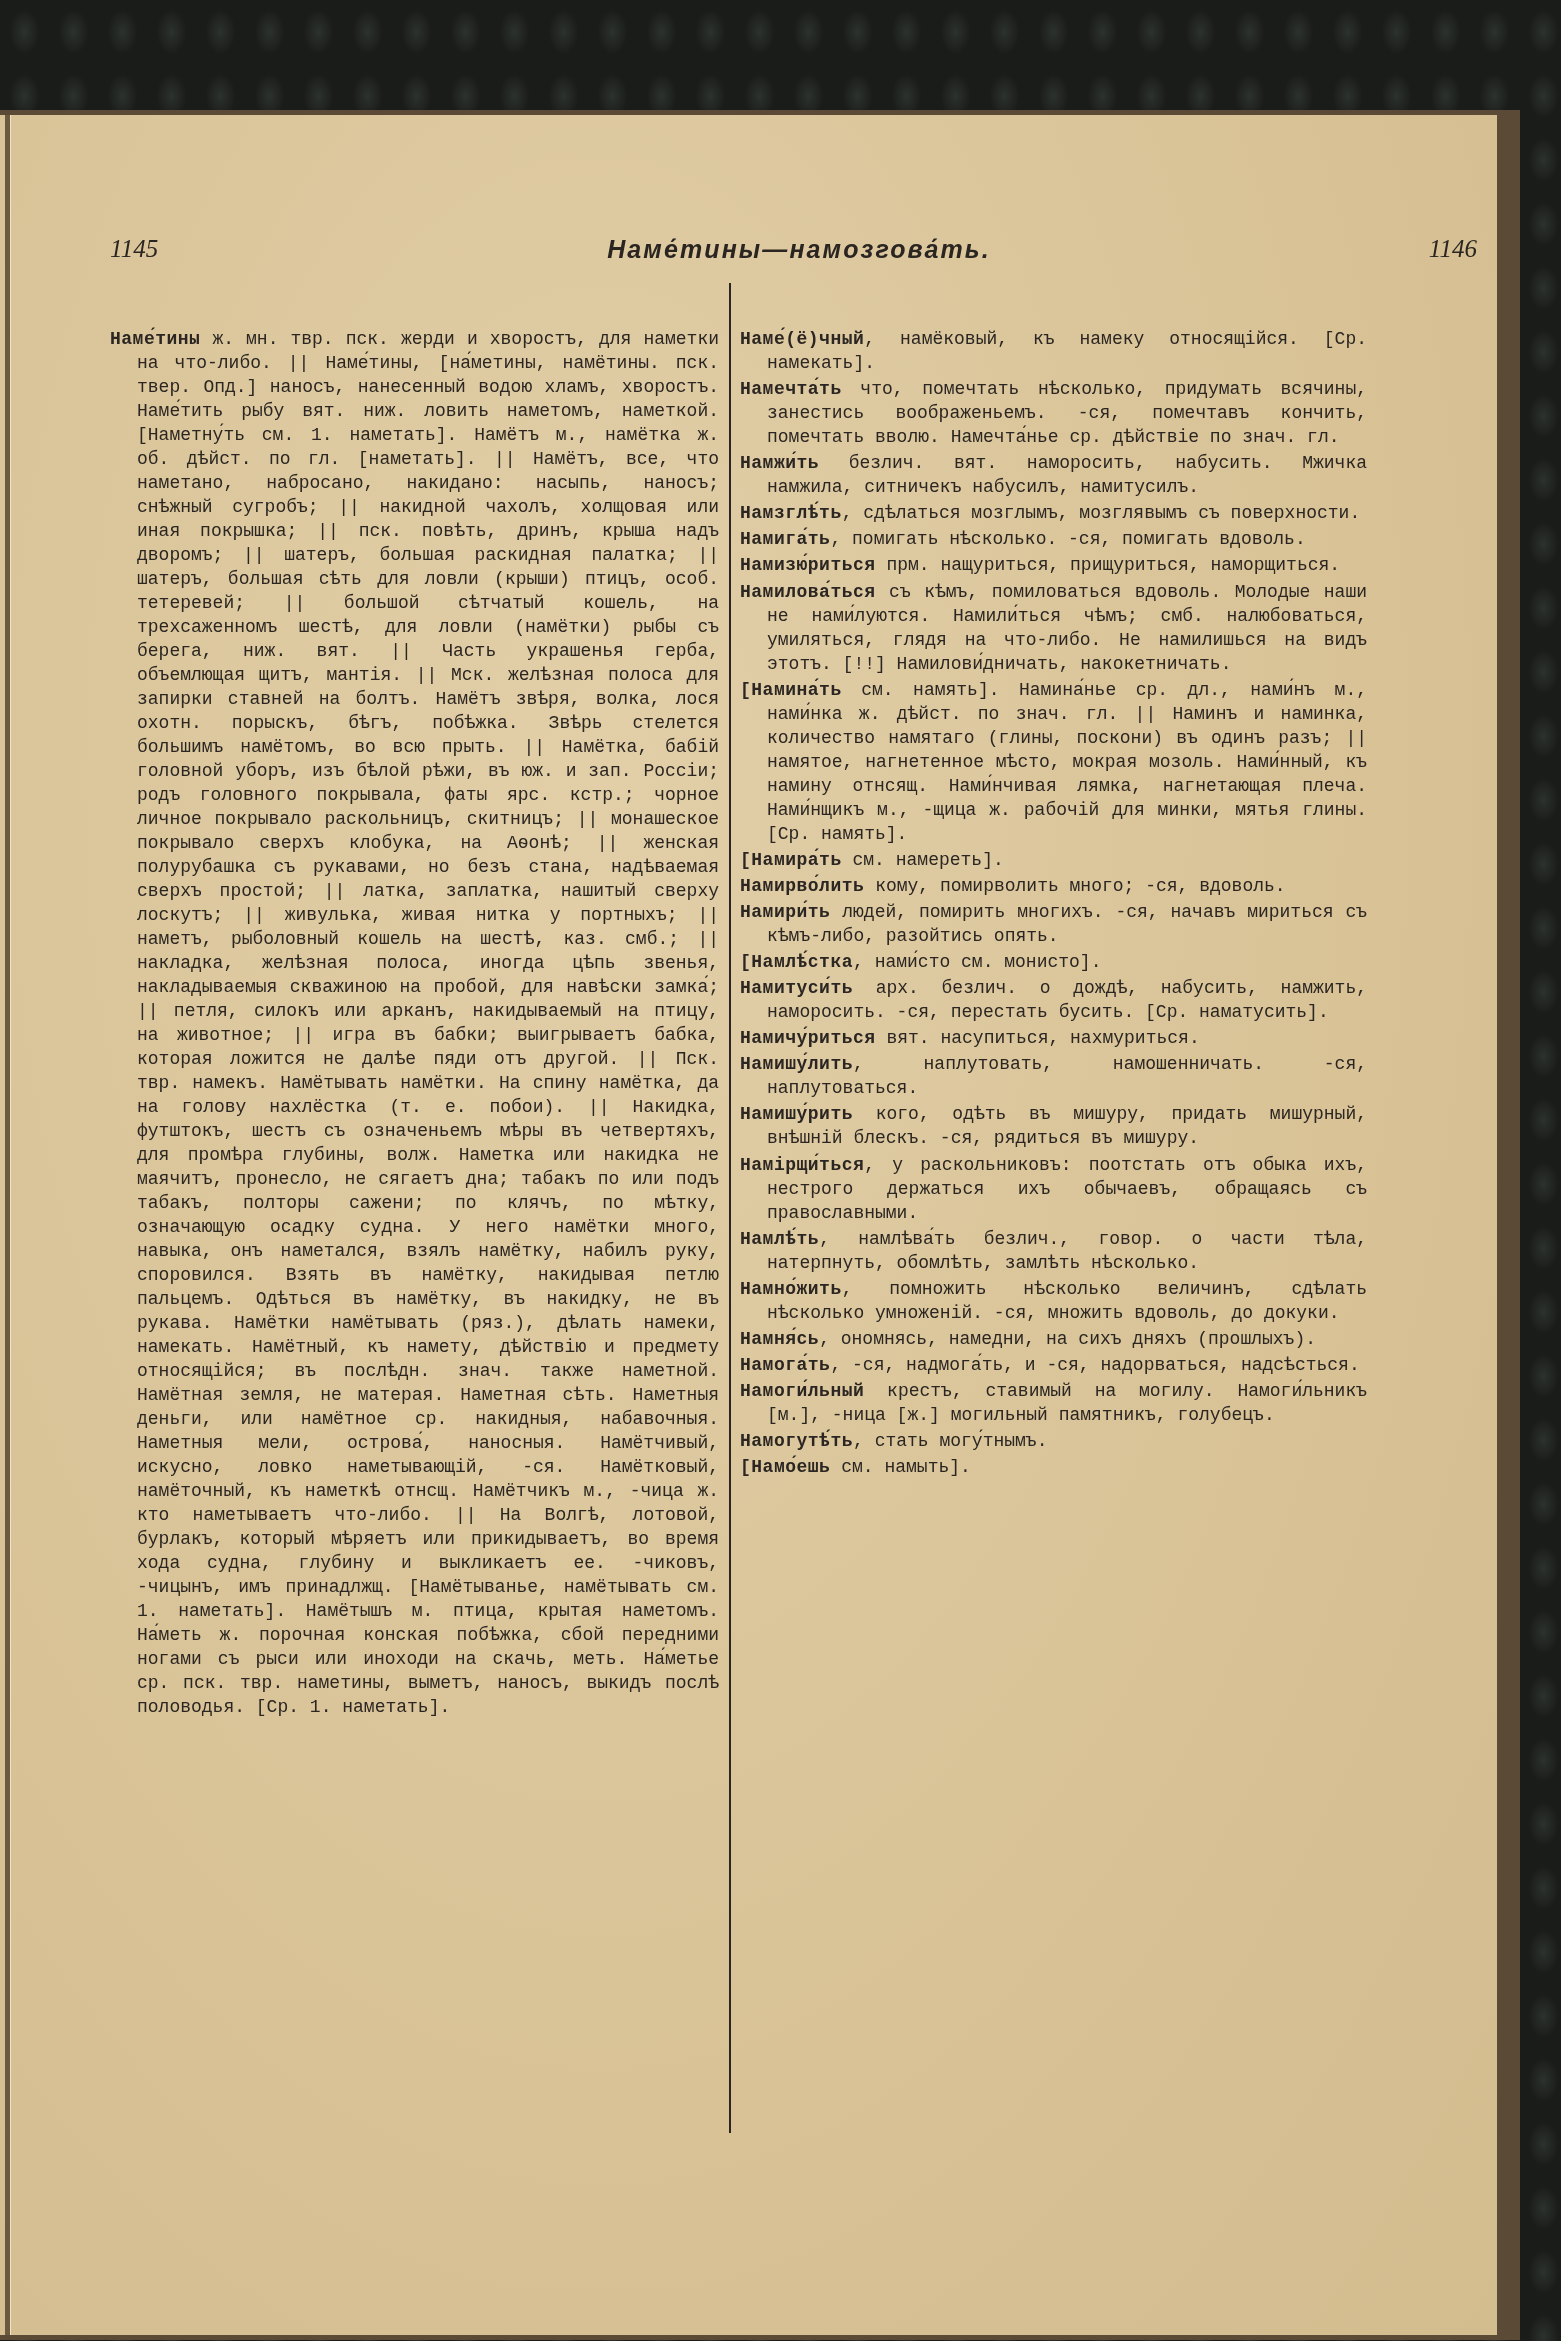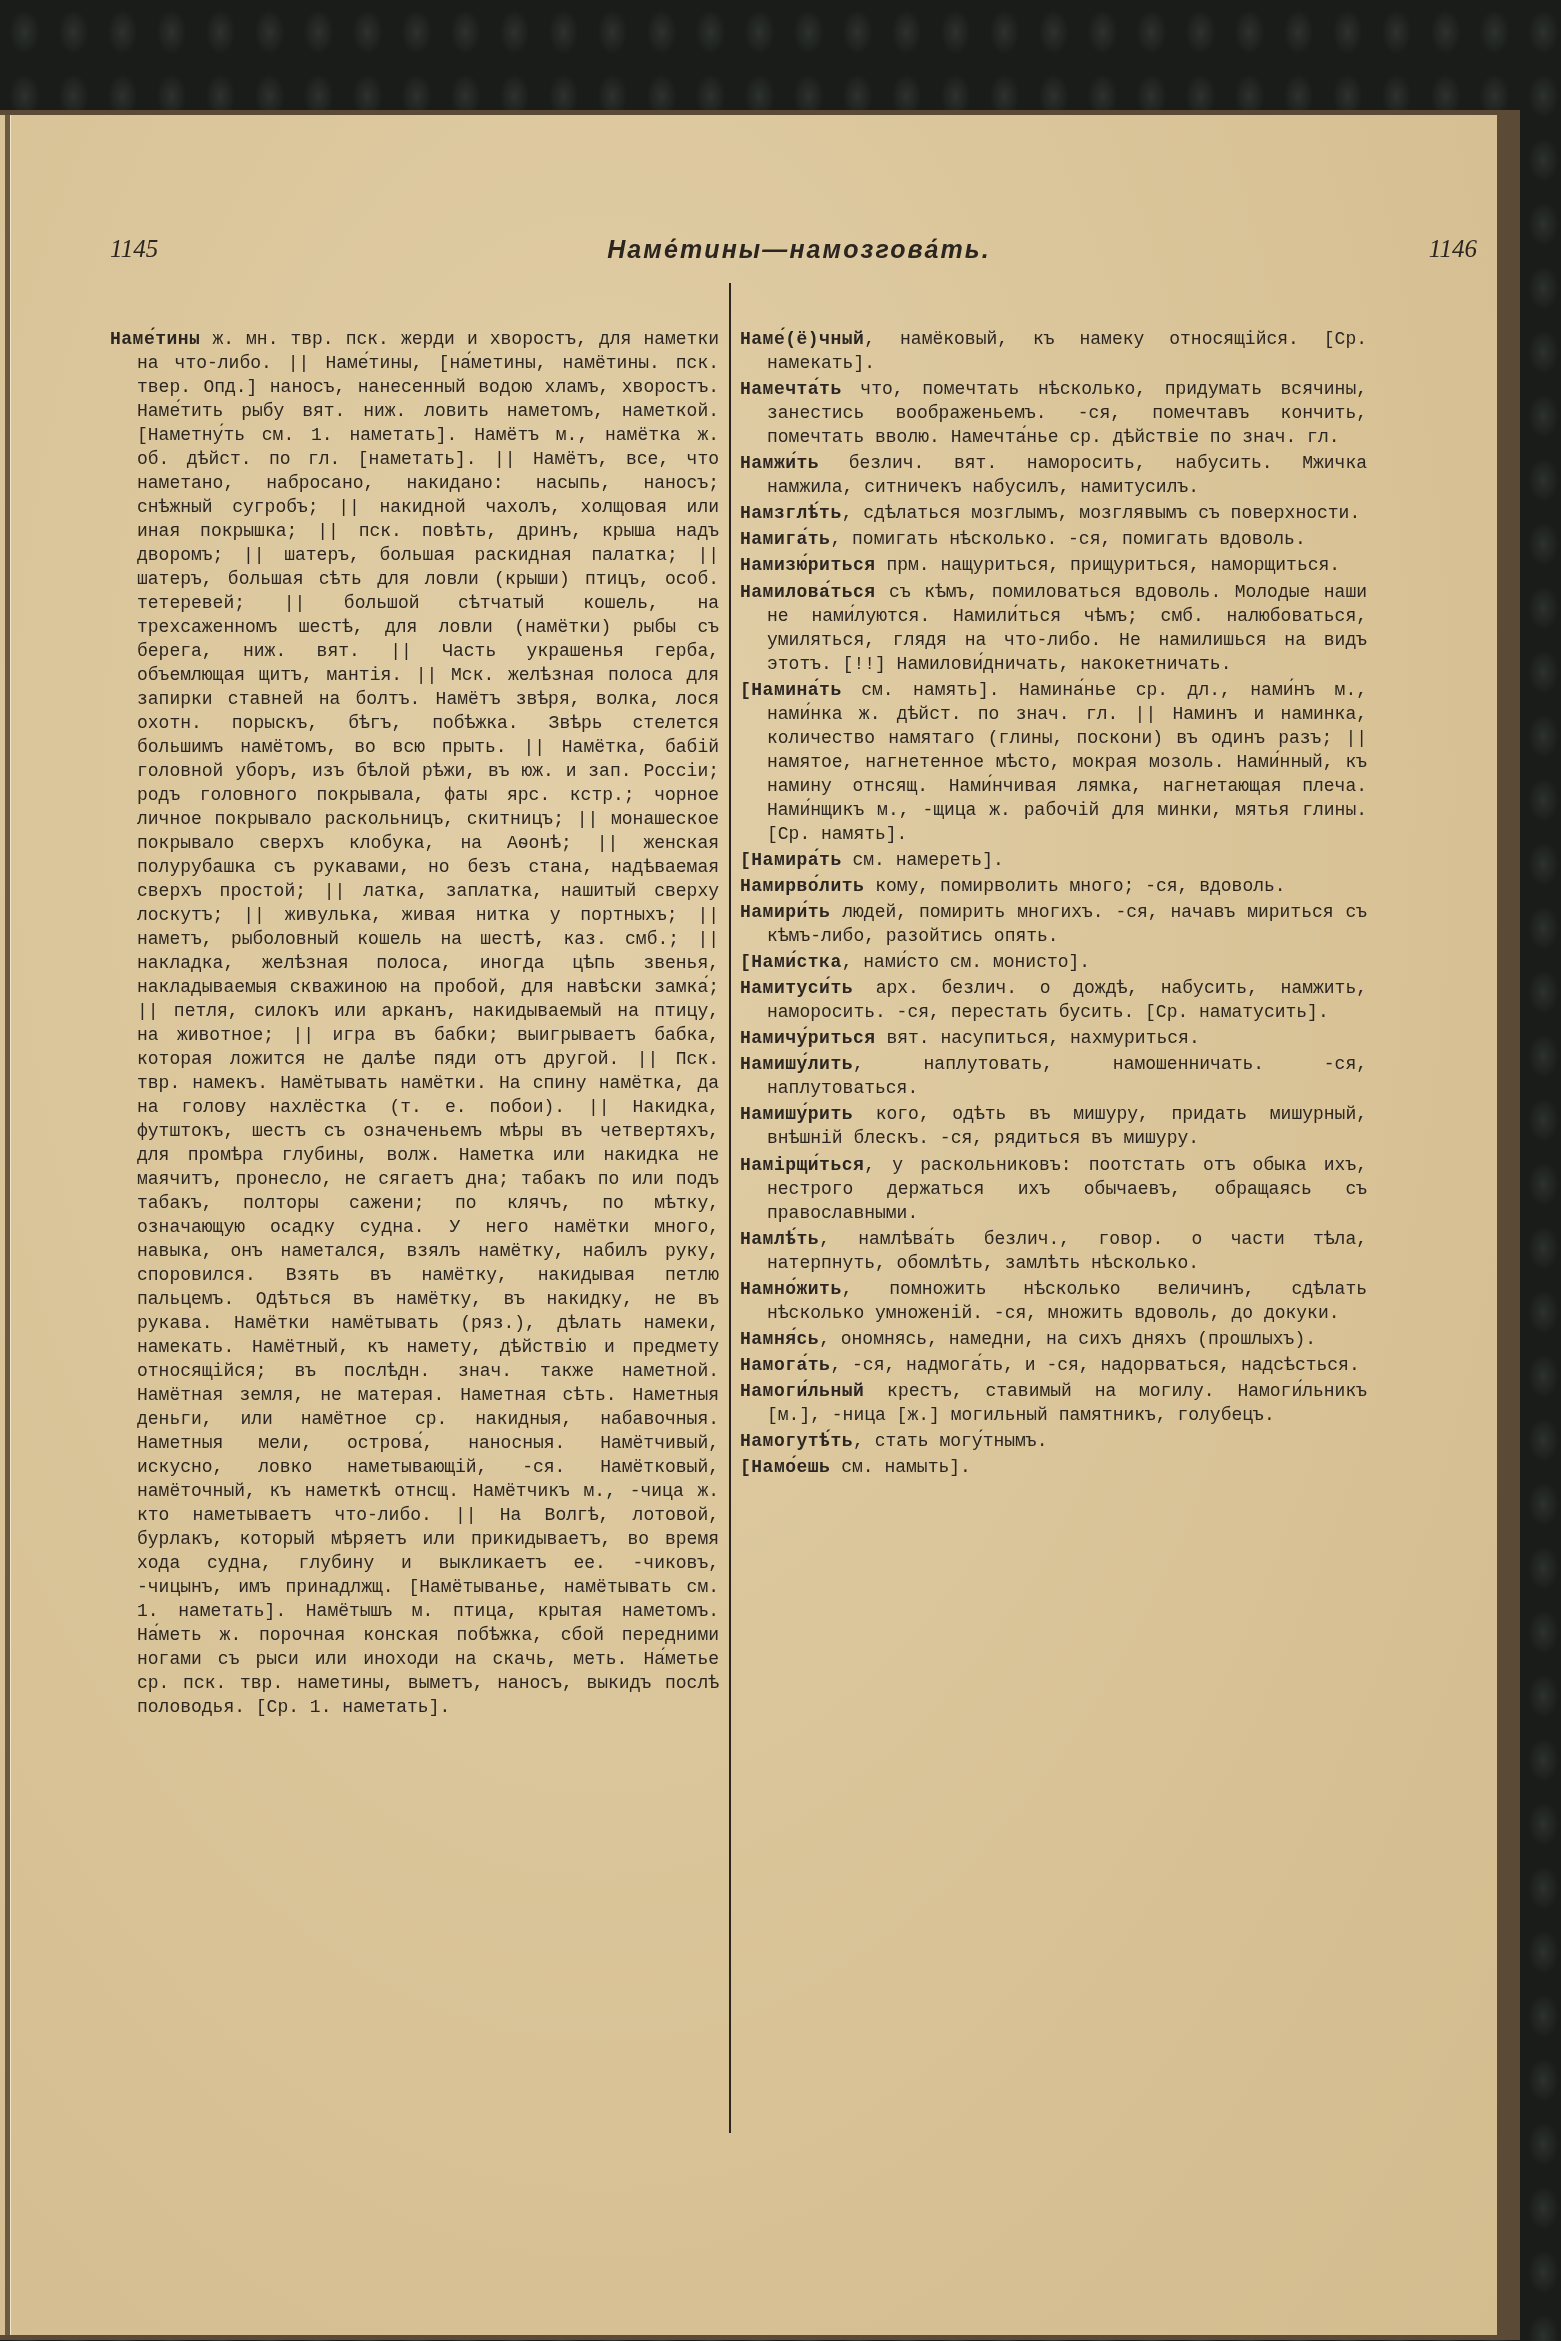--- a/index.html
+++ b/index.html
@@ -71,21 +71,21 @@
   <p class="entry"><span class="hw">Намечта́ть</span> что, помечтать нѣсколько, придумать всячины, занестись воображеньемъ. -ся, помечтавъ кончить, помечтать вволю. Намечта́нье ср. дѣйствіе по знач. гл.</p>
   <p class="entry"><span class="hw">Намжи́ть</span> безлич. вят. наморосить, набусить. Мжичка намжила, ситничекъ набусилъ, намитусилъ.</p>
   <p class="entry"><span class="hw">Намзглѣ́ть</span>, сдѣлаться мозглымъ, мозглявымъ съ поверхности.</p>
   <p class="entry"><span class="hw">Намига́ть</span>, помигать нѣсколько. -ся, помигать вдоволь.</p>
   <p class="entry"><span class="hw">Намизю́риться</span> прм. нащуриться, прищуриться, наморщиться.</p>
   <p class="entry"><span class="hw">Намилова́ться</span> съ кѣмъ, помиловаться вдоволь. Молодые наши не нами́луются. Намили́ться чѣмъ; смб. налюбоваться, умиляться, глядя на что-либо. Не намилишься на видъ этотъ. [!!] Намилови́дничать, накокетничать.</p>
   <p class="entry"><span class="hw">[Намина́ть</span> см. намять]. Намина́нье ср. дл., нами́нъ м., нами́нка ж. дѣйст. по знач. гл. || Наминъ и наминка, количество намятаго (глины, поскони) въ одинъ разъ; || намятое, нагнетенное мѣсто, мокрая мозоль. Нами́нный, къ намину отнсящ. Нами́нчивая лямка, нагнетающая плеча. Нами́нщикъ м., -щица ж. рабочій для минки, мятья глины. [Ср. намять].</p>
   <p class="entry"><span class="hw">[Намира́ть</span> см. намереть].</p>
   <p class="entry"><span class="hw">Намирво́лить</span> кому, помирволить много; -ся, вдоволь.</p>
   <p class="entry"><span class="hw">Намири́ть</span> людей, помирить многихъ. -ся, начавъ мириться съ кѣмъ-либо, разойтись опять.</p>
-  <p class="entry"><span class="hw">[Нами́стка</span>, нами́сто см. монисто].</p>
+  <p class="entry"><span class="hw">[Намлѣ́стка</span>, нами́сто см. монисто].</p>
   <p class="entry"><span class="hw">Намитуси́ть</span> арх. безлич. о дождѣ, набусить, намжить, наморосить. -ся, перестать бусить. [Ср. наматусить].</p>
   <p class="entry"><span class="hw">Намичу́риться</span> вят. насупиться, нахмуриться.</p>
   <p class="entry"><span class="hw">Намишу́лить</span>, наплутовать, намошенничать. -ся, наплутоваться.</p>
   <p class="entry"><span class="hw">Намишу́рить</span> кого, одѣть въ мишуру, придать мишурный, внѣшній блескъ. -ся, рядиться въ мишуру.</p>
   <p class="entry"><span class="hw">Намірщи́ться</span>, у раскольниковъ: поотстать отъ обыка ихъ, нестрого держаться ихъ обычаевъ, обращаясь съ православными.</p>
   <p class="entry"><span class="hw">Намлѣ́ть</span>, намлѣва́ть безлич., говор. о части тѣла, натерпнуть, обомлѣть, замлѣть нѣсколько.</p>
   <p class="entry"><span class="hw">Намно́жить</span>, помножить нѣсколько величинъ, сдѣлать нѣсколько умноженій. -ся, множить вдоволь, до докуки.</p>
   <p class="entry"><span class="hw">Намня́сь</span>, ономнясь, намедни, на сихъ дняхъ (прошлыхъ).</p>
   <p class="entry"><span class="hw">Намога́ть</span>, -ся, надмога́ть, и -ся, надорваться, надсѣсться.</p>
   <p class="entry"><span class="hw">Намоги́льный</span> крестъ, ставимый на могилу. Намоги́льникъ [м.], -ница [ж.] могильный памятникъ, голубецъ.</p>

